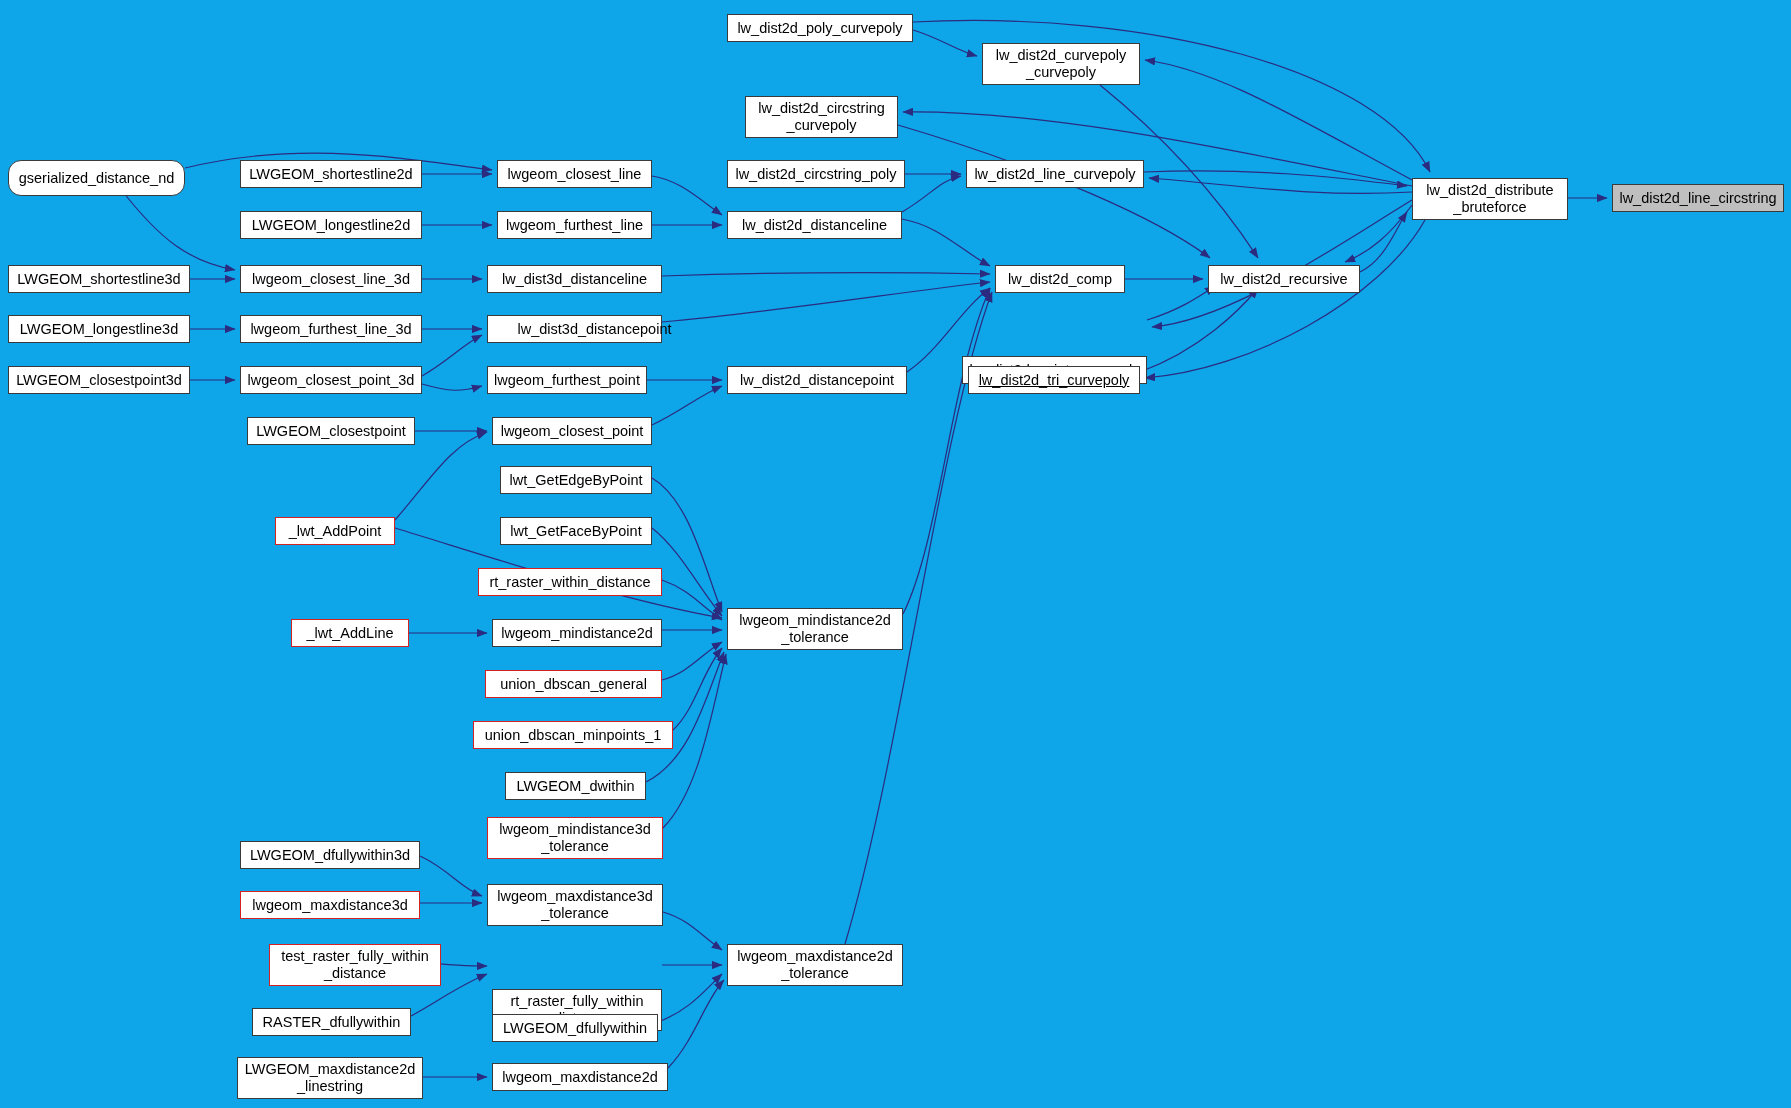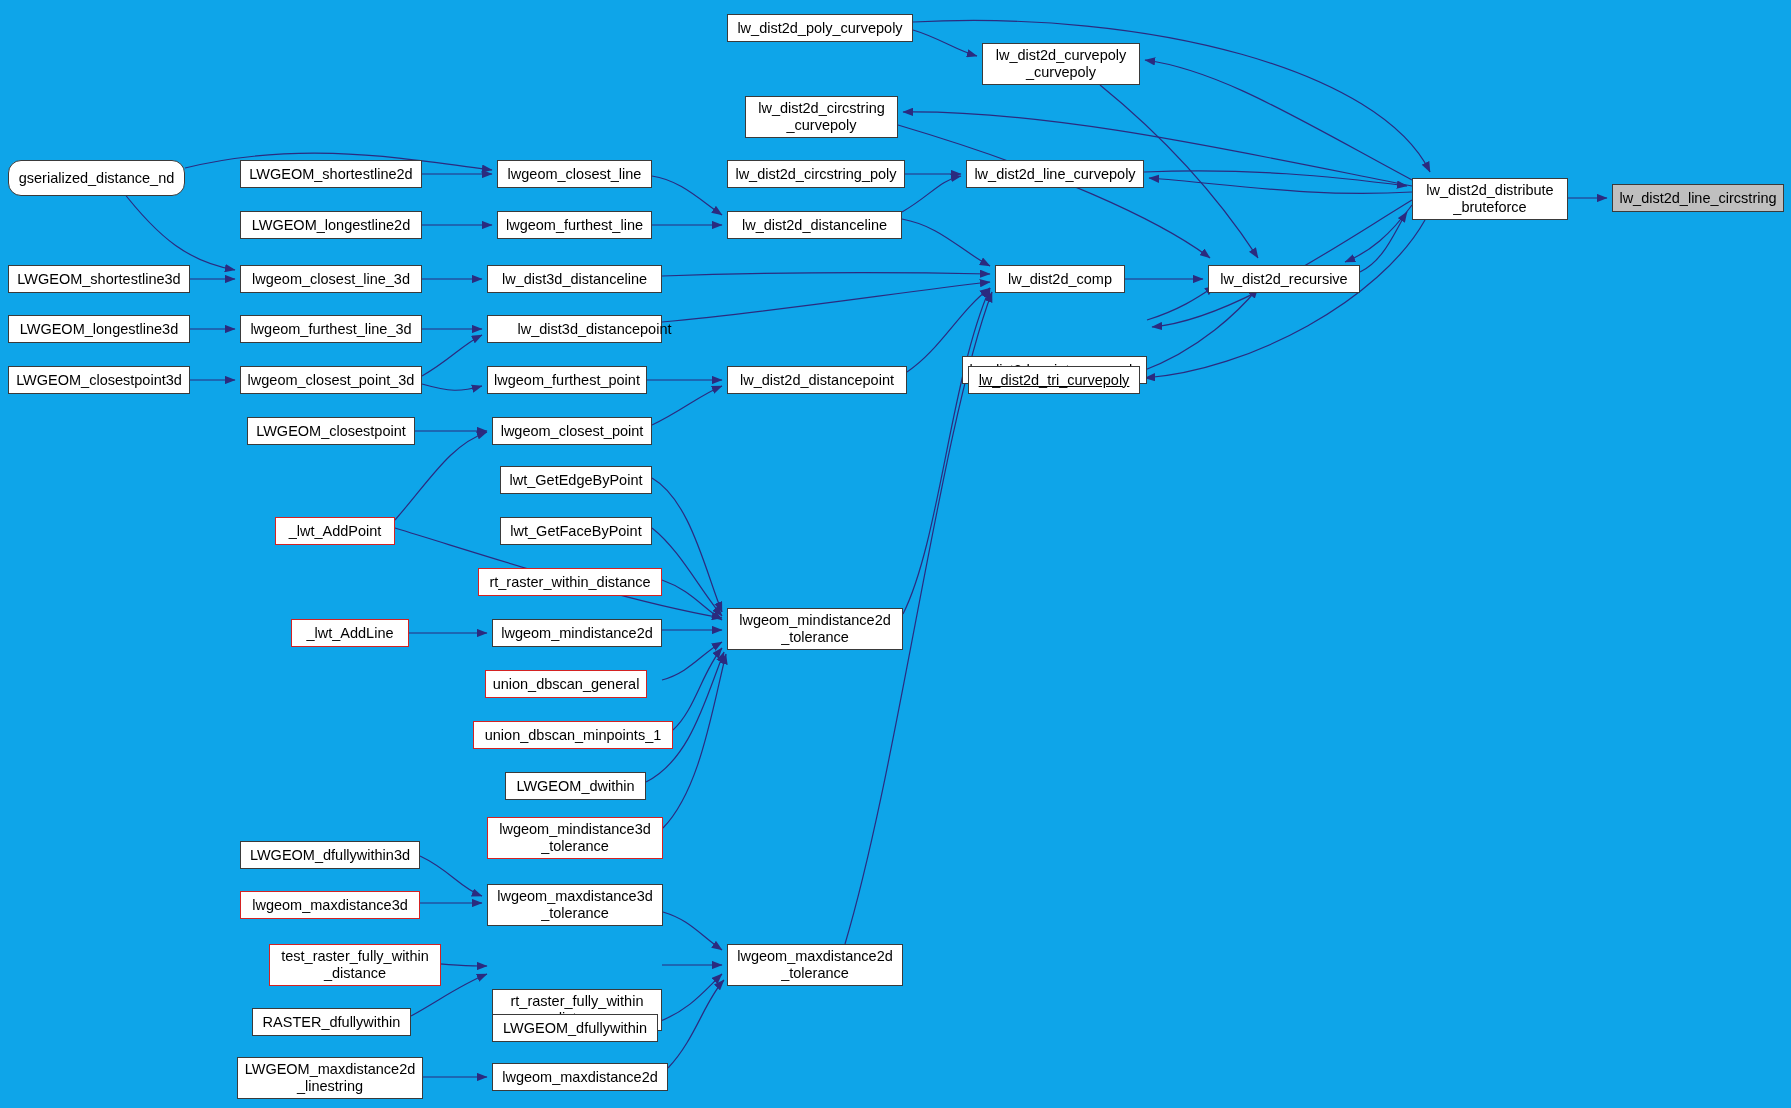--- a/index.html
+++ b/index.html
@@ -182,21 +182,21 @@
   <div class="node" style="left:247px;top:417px;width:168px;height:28px;">LWGEOM_closestpoint</div>
   <div class="node" style="left:492px;top:417px;width:160px;height:28px;text-align:right;">lwgeom_closest_point</div>
   <div class="node" style="left:500px;top:466px;width:152px;height:28px;">lwt_GetEdgeByPoint</div>
   <div class="node red" style="left:275px;top:517px;width:120px;height:28px;">_lwt_AddPoint</div>
   <div class="node" style="left:500px;top:517px;width:152px;height:28px;">lwt_GetFaceByPoint</div>
   <div class="node red" style="left:478px;top:568px;width:184px;height:28px;">rt_raster_within_distance</div>
   <div class="node" style="left:727px;top:608px;width:176px;height:42px;">lwgeom_mindistance2d
 _tolerance</div>
   <div class="node red" style="left:275px;top:619px;width:118px;height:28px;margin-left:16px;">_lwt_AddLine</div>
   <div class="node" style="left:492px;top:619px;width:170px;height:28px;">lwgeom_mindistance2d</div>
-  <div class="node red" style="left:485px;top:670px;width:162px;height:28px;text-align:center;">union_dbscan_general</div>
+  <div class="node red" style="left:485px;top:670px;width:177px;height:28px;text-align:center;">union_dbscan_general</div>
   <div class="node red" style="left:473px;top:721px;width:200px;height:28px;">union_dbscan_minpoints_1</div>
   <div class="node" style="left:505px;top:772px;width:141px;height:28px;">LWGEOM_dwithin</div>
   <div class="node red" style="left:487px;top:817px;width:176px;height:42px;">lwgeom_mindistance3d
 _tolerance</div>
   <div class="node" style="left:240px;top:841px;width:180px;height:28px;">LWGEOM_dfullywithin3d</div>
   <div class="node" style="left:487px;top:884px;width:176px;height:42px;">lwgeom_maxdistance3d
 _tolerance</div>
   <div class="node red" style="left:240px;top:891px;width:180px;height:28px;">lwgeom_maxdistance3d</div>
   <div class="node red" style="left:245px;top:944px;width:172px;height:42px;margin-left:24px;">test_raster_fully_within
 _distance</div>

